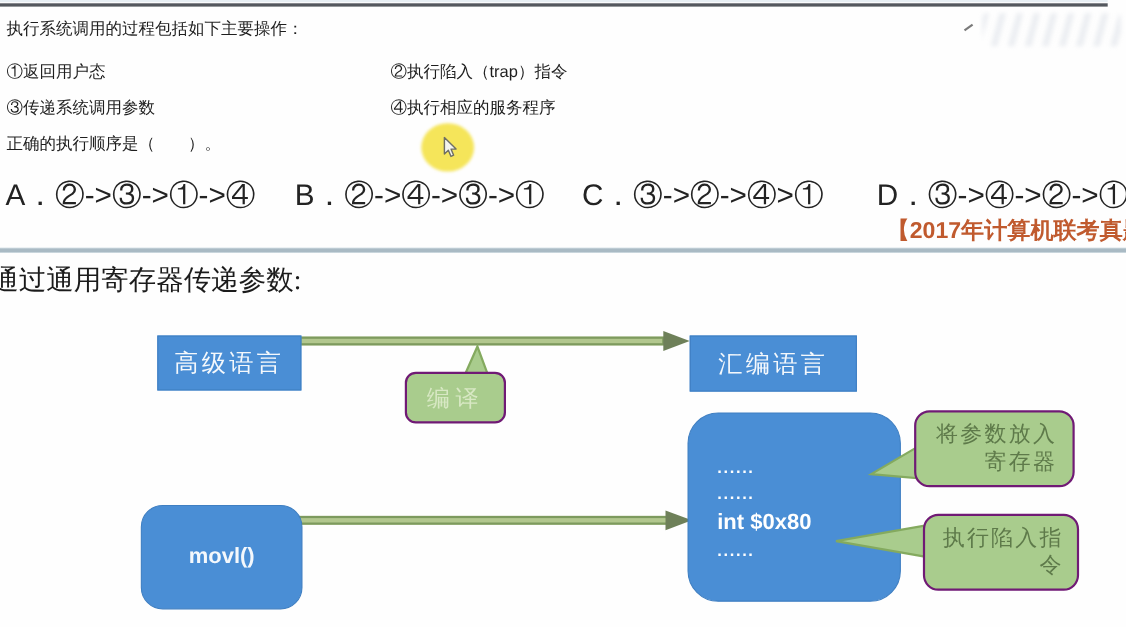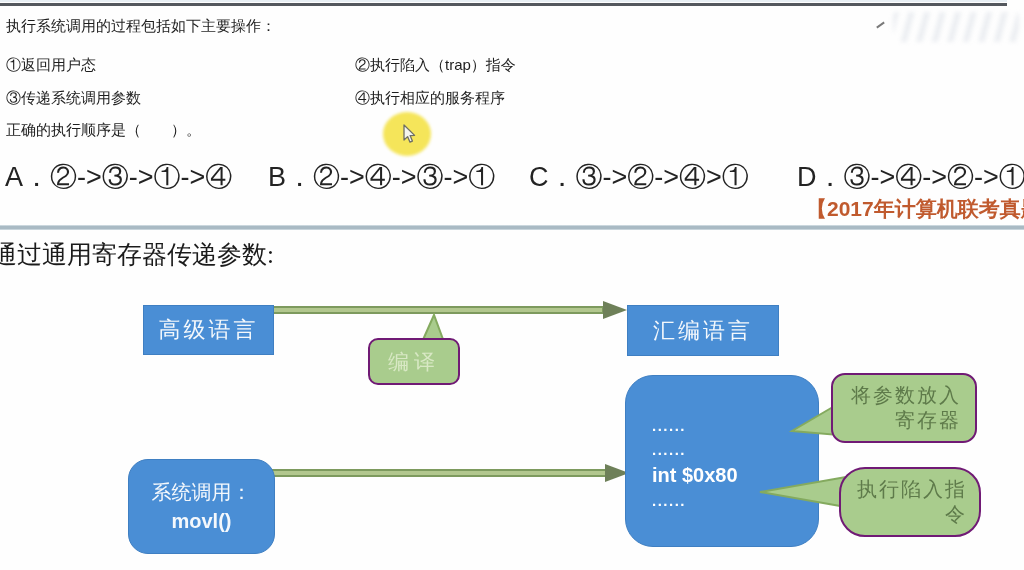--- a/index.html
+++ b/index.html
@@ -57,21 +57,21 @@
   .ahead2{left:605px;top:464px;}
 
   .callout{
     background:#a9cc8d;border:2px solid #701a75;border-radius:14px;
     font-family:"Liberation Serif", serif;text-align:right;
     display:flex;align-items:center;justify-content:center;
   }
   .compile{left:368px;top:338px;width:88px;height:43px;
     color:#d8e8c4;font-size:21px;letter-spacing:5px;border-radius:10px;}
   .co-reg{left:831px;top:373px;width:142px;height:66px;color:#5e7a4a;font-size:20px;letter-spacing:2px;line-height:1.25;}
-  .co-trap{left:839px;top:467px;width:138px;height:66px;color:#5e7a4a;font-size:20px;letter-spacing:2px;line-height:1.25;border-radius:26px;}
+  .co-trap{left:839px;top:467px;width:138px;height:66px;color:#5e7a4a;font-size:20px;letter-spacing:2px;line-height:1.25;}
   .co-inner{width:114px;}
 
   .syscall{
     left:128px;top:438px;width:145px;height:93px;border-radius:20px;
     flex-direction:column;line-height:1.45;font-size:20px;
   }
   .syscall .l2{font-family:"Liberation Sans", sans-serif;font-weight:600;letter-spacing:0;}
 
   .codebox{
     left:625px;top:375px;width:194px;height:172px;border-radius:28px;
@@ -121,21 +121,20 @@
 
 <svg class="abs tail" style="left:418px;top:313px;" width="30" height="30">
   <polygon points="4,29 16,2 26,29" fill="#a9cc8d" stroke="#84aa5f" stroke-width="2"></polygon>
 </svg>
 <div class="abs callout compile">编译</div>
 
 <div class="abs shaft shaft2"></div>
 <div class="abs ahead ahead2"></div>
 
 <div class="abs bluebox syscall">
-  <div>系统调用：</div>
   <div class="l2">movl()</div>
 </div>
 
 <div class="abs codebox">
   <div class="codeline dots">......</div>
   <div class="codeline dots">......</div>
   <div class="codeline">int $0x80</div>
   <div class="codeline dots">......</div>
 </div>
 

